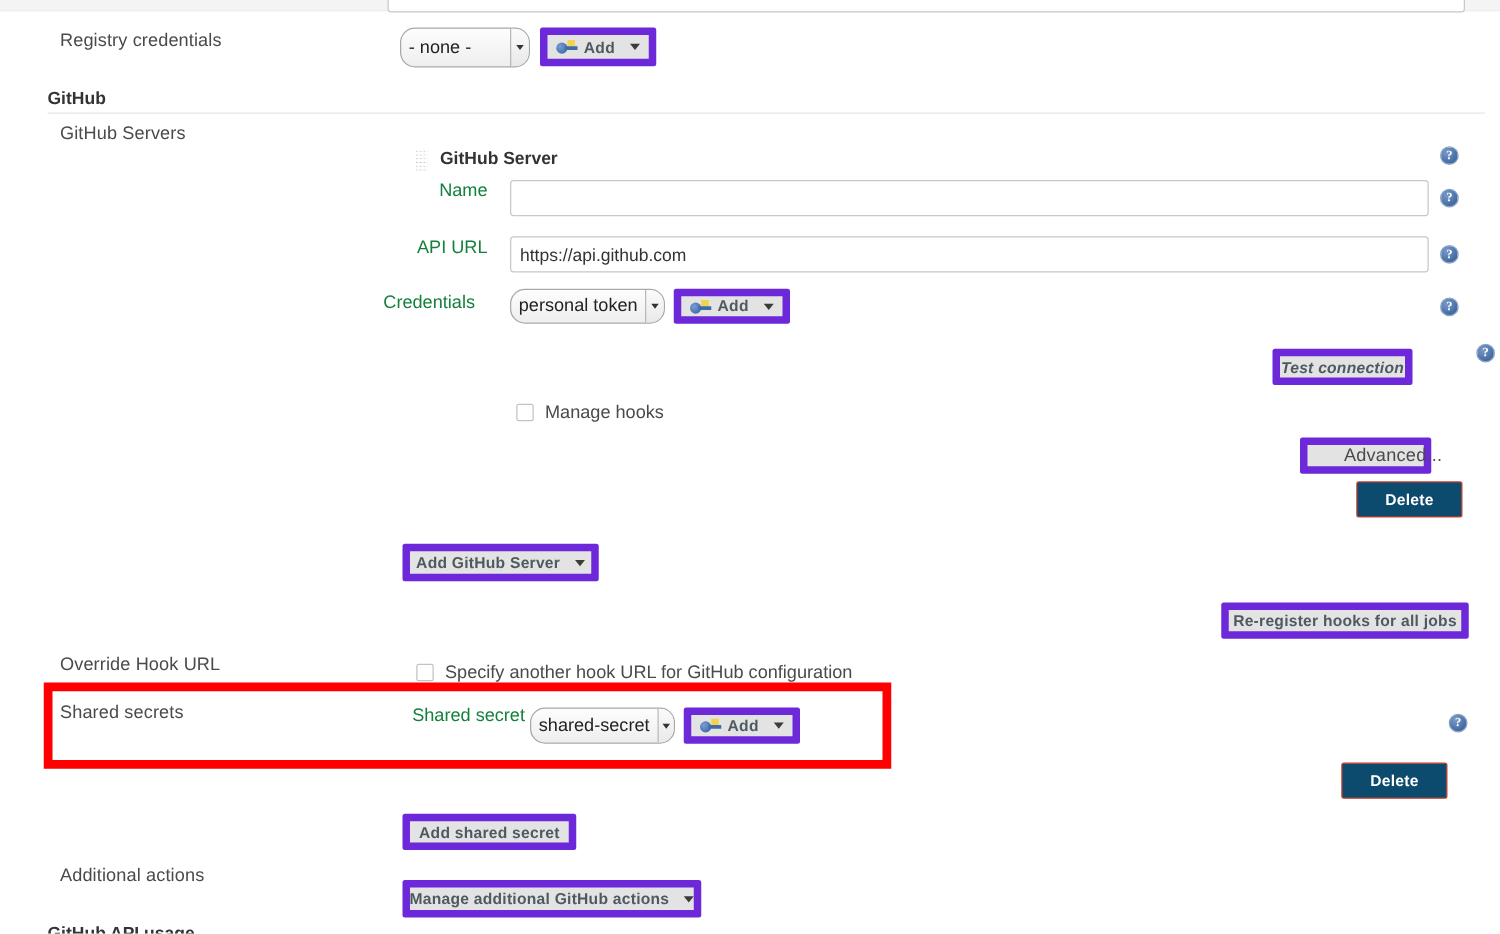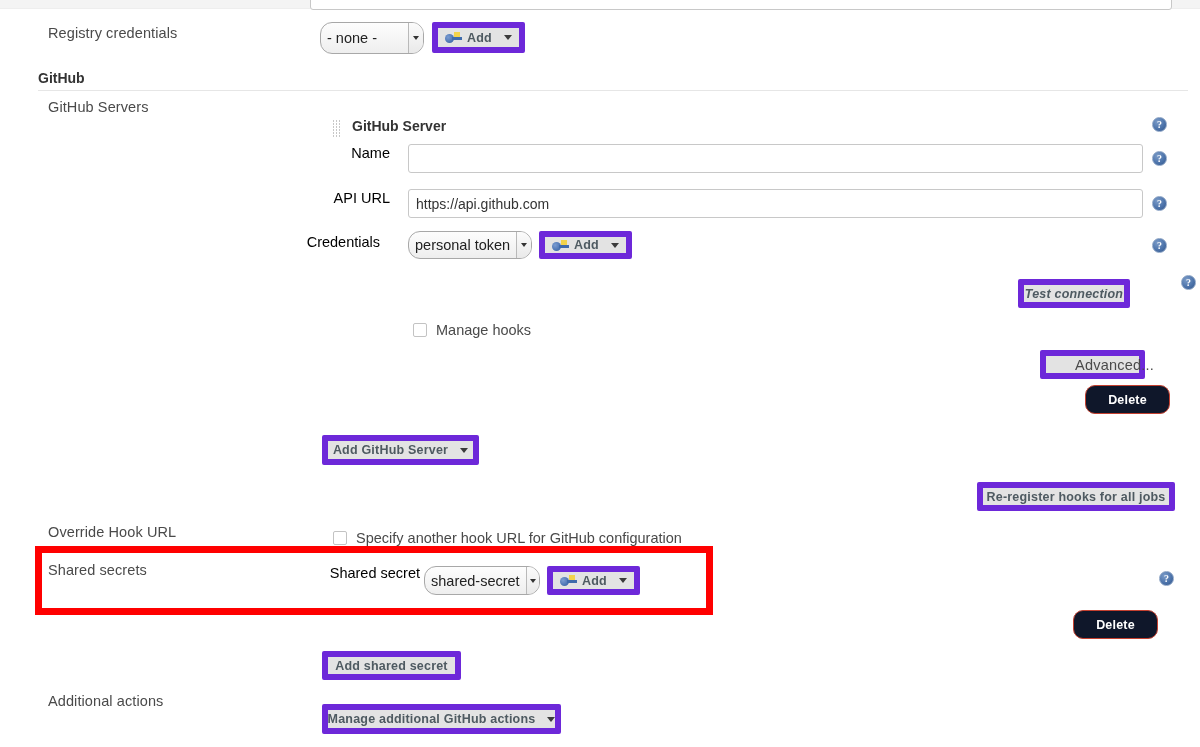--- a/index.html
+++ b/index.html
@@ -30,21 +30,21 @@
     font-size: 14.5px; color: #4a4a4a; white-space: nowrap;
     letter-spacing: .1px;
   }
   .section-head {
     font-size: 14px; color: #333; font-weight: bold; white-space: nowrap;
   }
   .section-rule {
     height: 1px; background: #e6e6e6;
   }
   .inline-label {
-    font-size: 14.5px; color: #000000; text-align: right; white-space: nowrap;
+    font-size: 14.5px; color: #15803d; text-align: right; white-space: nowrap;
   }
   .block-title {
     font-size: 14px; font-weight: bold; color: #333; white-space: nowrap;
   }
 
   
   .tinput {
     background: #fff; border: 1px solid #c8c8c8; border-radius: 3px;
     font-size: 14px; color: #333; padding: 4px 7px;
     font-family: "Liberation Sans", sans-serif;
@@ -77,21 +77,21 @@
     display: flex; align-items: center; justify-content: center;
     font-size: 12.5px; font-weight: bold; color: #4e5a61;
     white-space: nowrap; cursor: pointer; letter-spacing: .2px;
   }
   .gbtn.plain { font-weight: normal; font-size: 14.5px; color: #4a4a4a; padding-left: 44px; }
   .gbtn .caret {
     width:0;height:0;border-left:4px solid transparent;border-right:4px solid transparent;
     border-top:5px solid #3b3b3b; margin-left: 12px;
   }
   .rbtn {
-    background: #0f172a; border: 1px solid #c4402f; border-radius: 10px;
+    background: #0c4a6e; border: 1px solid #c4402f; border-radius: 2px;
     display:flex; align-items:center; justify-content:center;
     font-size: 12.5px; font-weight: bold; color: #ffffff;
     white-space: nowrap; cursor: pointer; letter-spacing:.2px;
   }
 
   
   .keyicon { width: 17px; height: 13px; position: relative; margin-right: 5px; }
   .keyicon .kring {
     position:absolute; left:0; top:3px; width:9px; height:9px; border-radius:50%;
     background: radial-gradient(circle at 35% 35%, #7a9cd1, #2f5ca0);
@@ -263,16 +263,17 @@
 
   <div class="abs gbtn" style="left:322px; top:651px; width:139px; height:29px;">Add shared secret</div>
 
   <div class="abs row-label" style="left:48px; top:693px;">Additional actions</div>
 
   <div class="abs gbtn" style="left:322px; top:691px; width:239px; height:30px;margin-top:13px;">
     <span>Manage additional GitHub actions</span>
     <span class="caret"></span>
   </div>
 
+  <div class="abs cut-bottom" style="left:38px; top:738px; width:400px;">GitHub API usage</div>
 
   <div class="abs highlight-box"></div>
 
 </div>
 
 </body></html>

